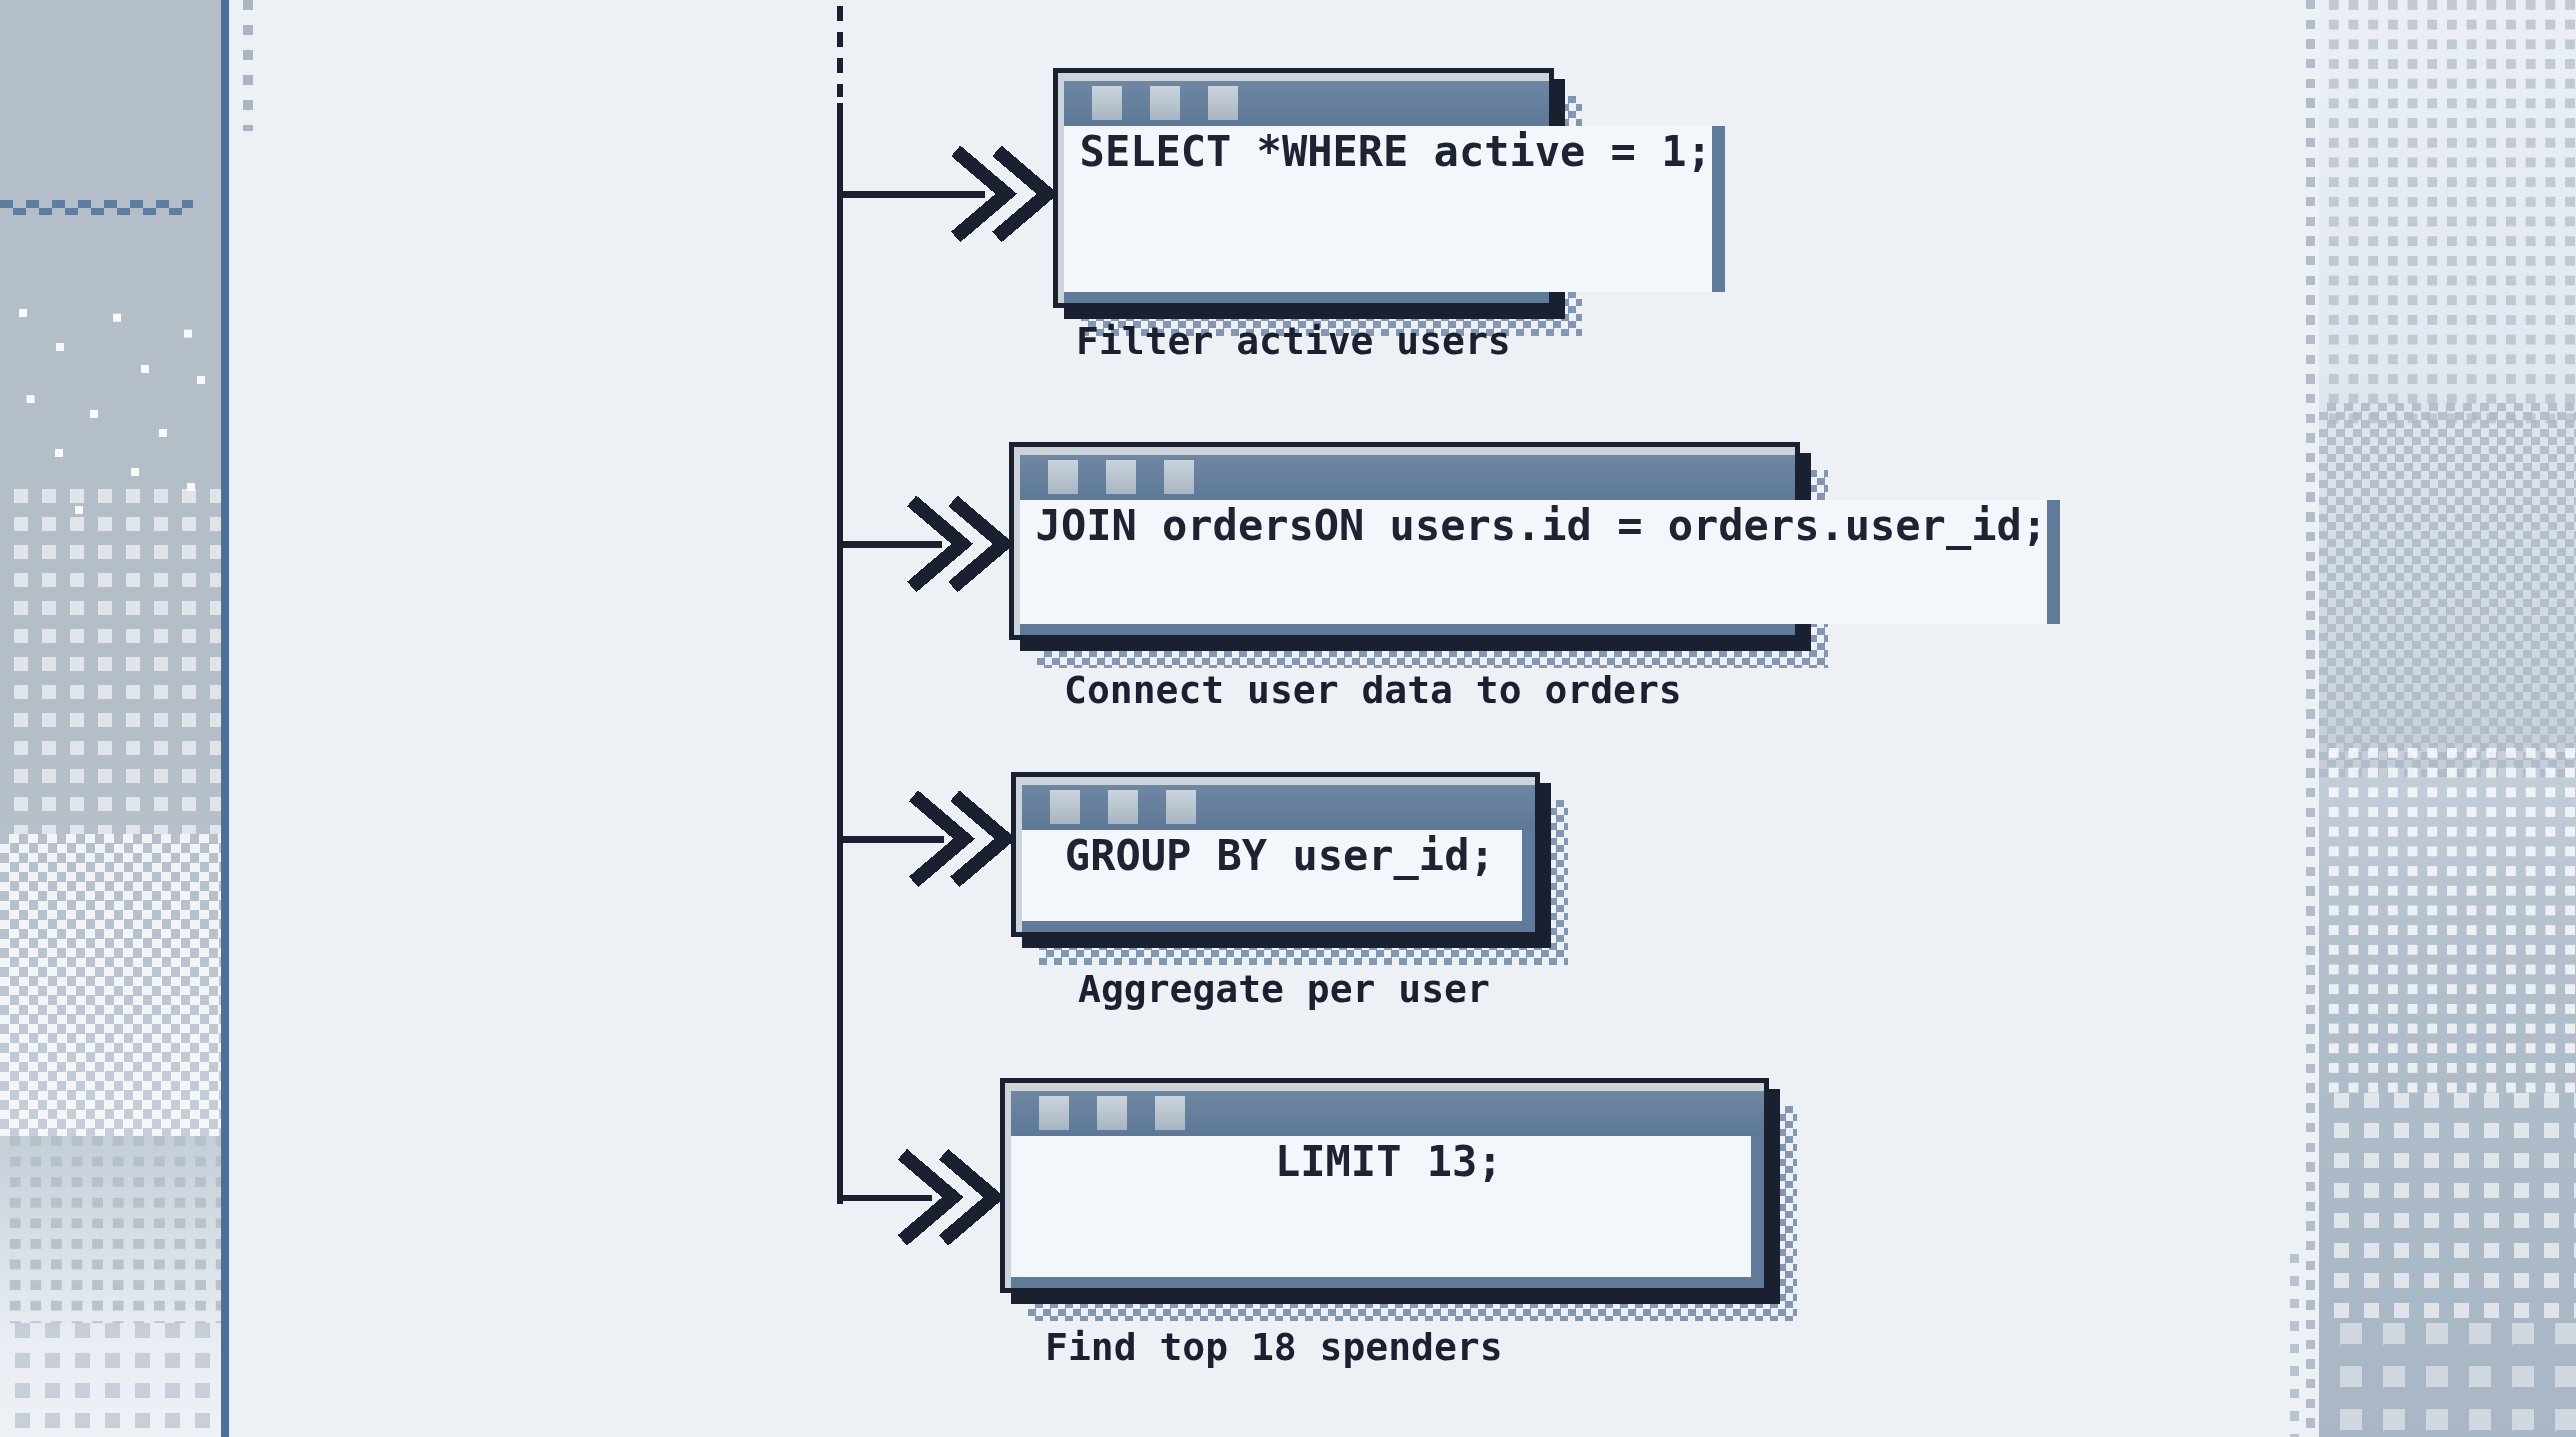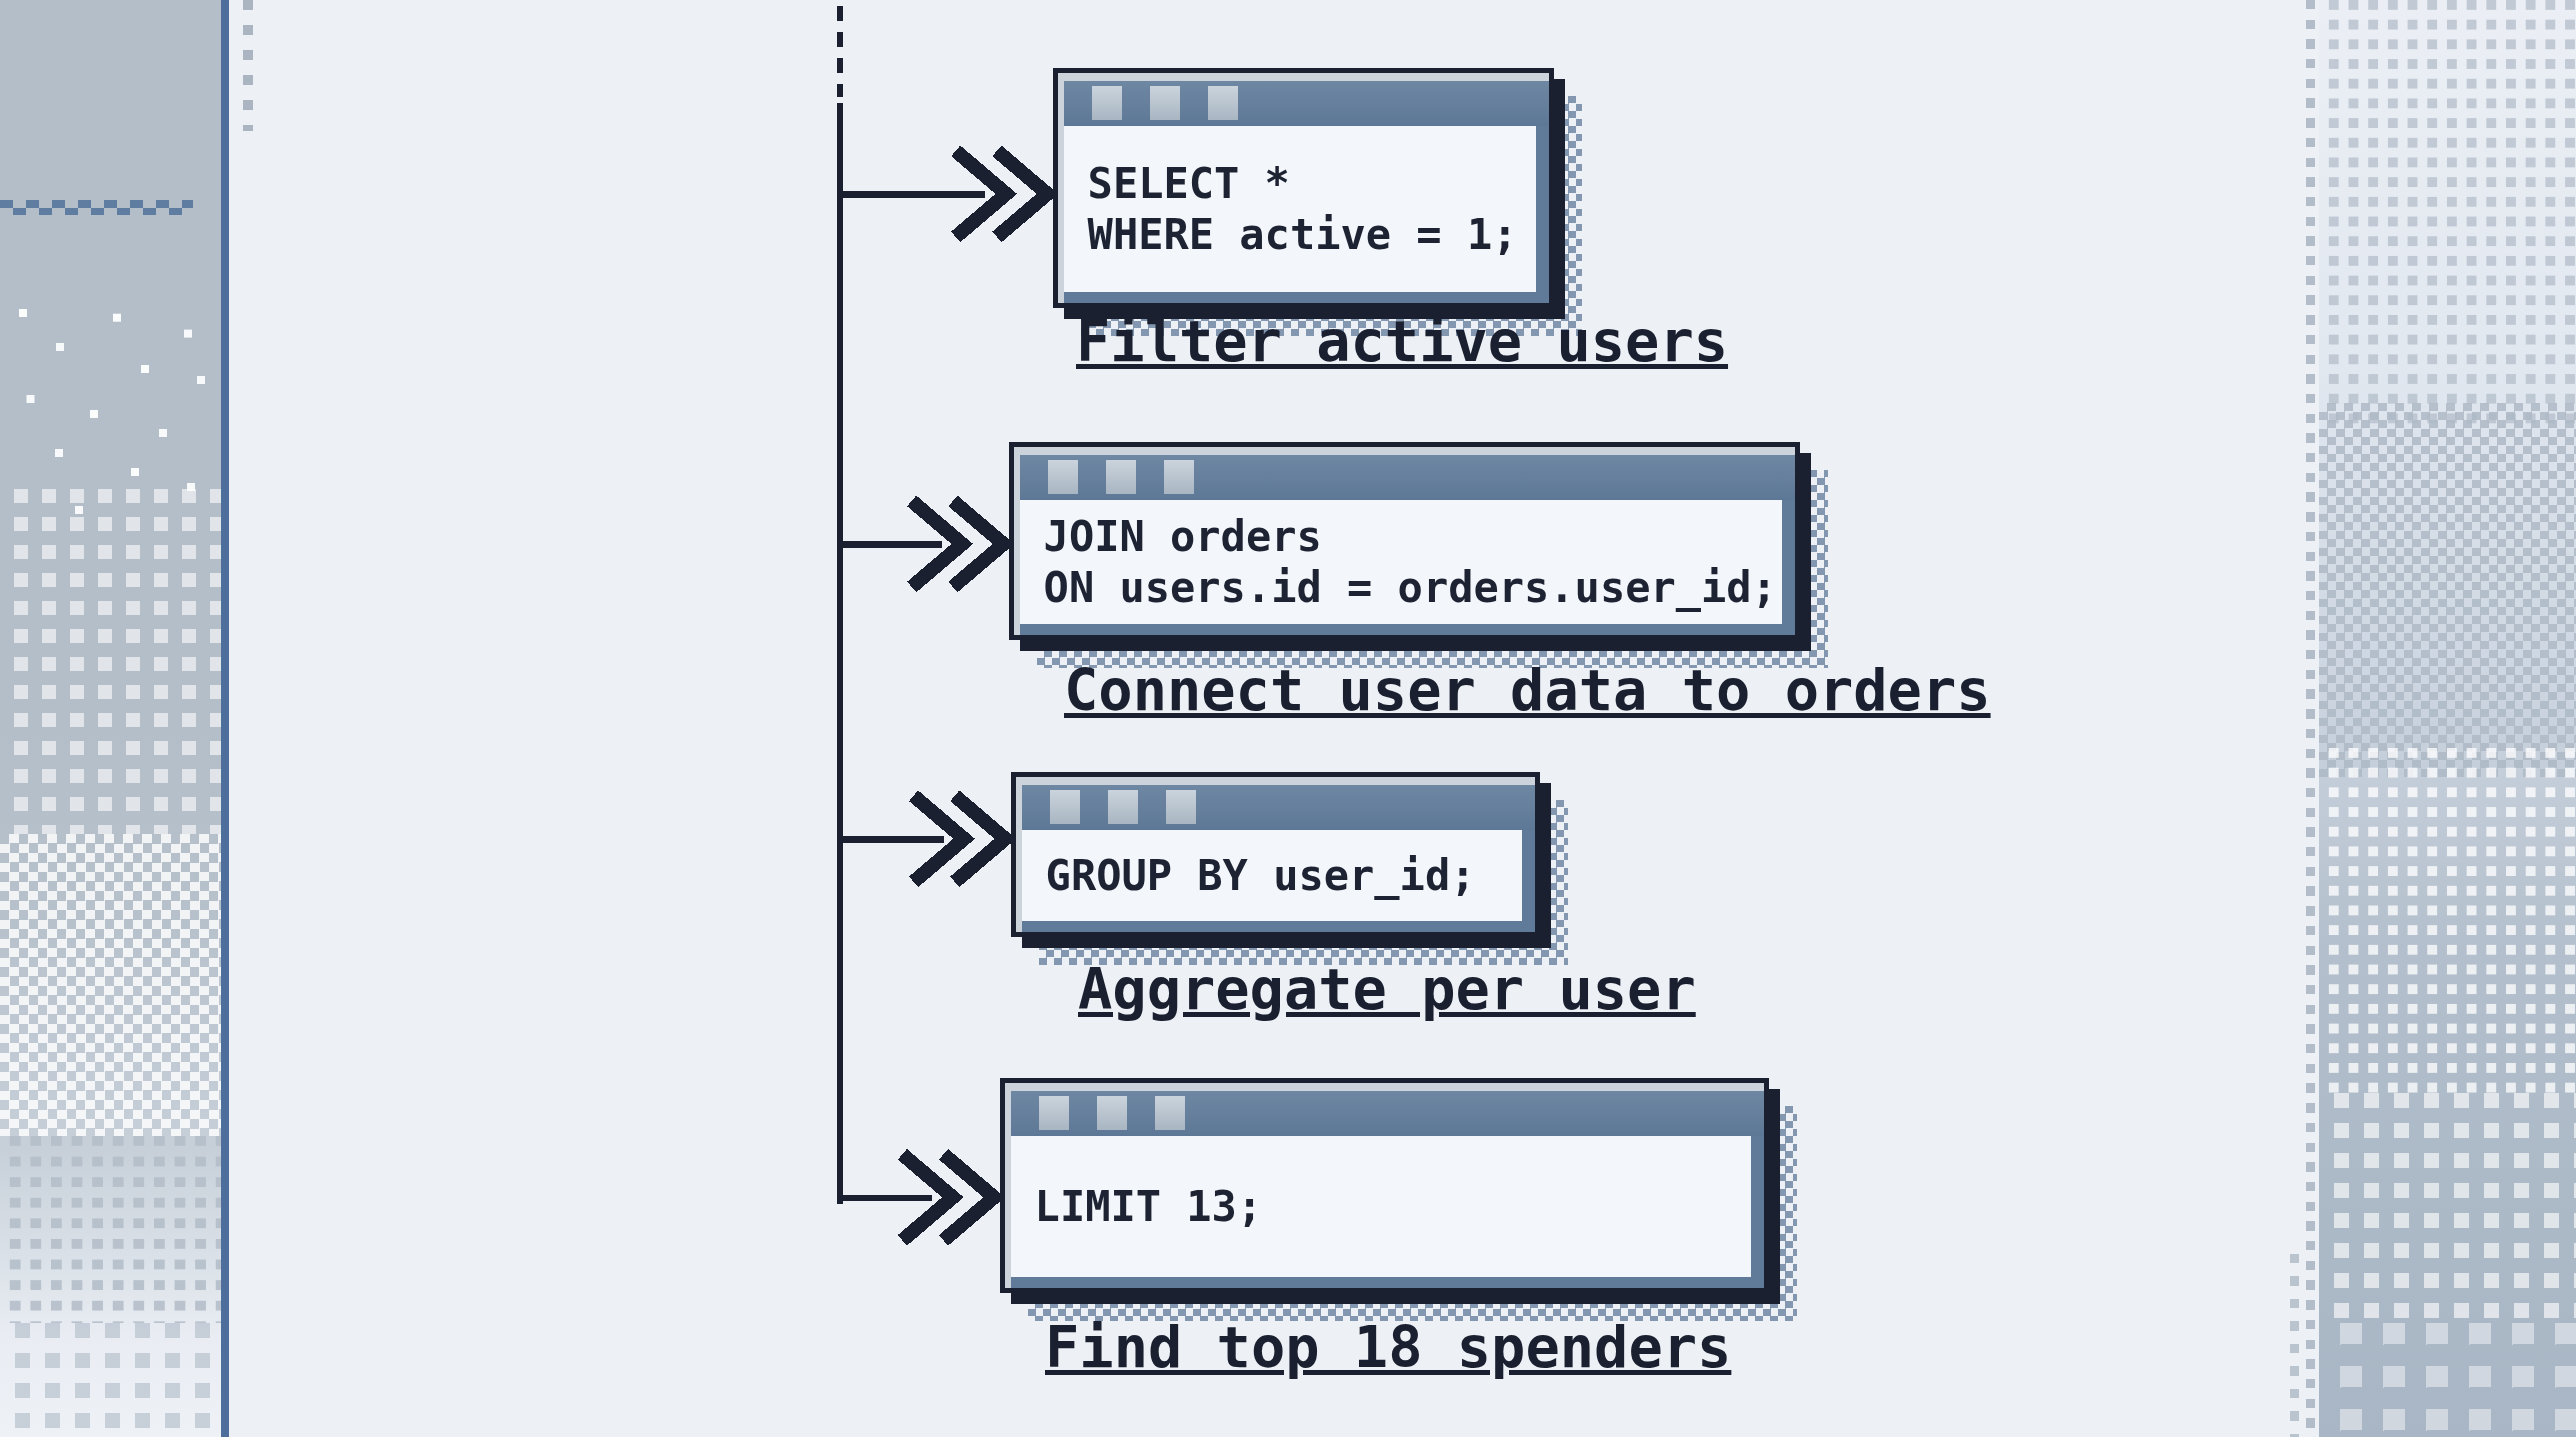--- a/index.html
+++ b/index.html
@@ -113,33 +113,33 @@
   }
   .titlebar{
     height:45px;flex:0 0 45px;
     background:linear-gradient(180deg,var(--titlebar-hi),var(--titlebar-lo));
     display:flex;align-items:center;gap:28px;padding-left:28px;
   }
   .tb-btn{width:30px;height:34px;background:linear-gradient(180deg,#cbd4dc,#a8b5c2);}
   .body-row{flex:1;display:flex;min-height:0;}
   .win-body{
     flex:1;background:var(--body);
-    display:flex;flex-direction:column;justify-content:center;
-    padding-left:24px;
+    display:flex;flex-direction:row;justify-content:center;
+    padding-left:16px;
   }
   .right-band{flex:0 0 13px;background:var(--band);}
   .bottom-band{flex:0 0 11.2px;background:var(--band);}
   .code-line{
     font-size:42px;line-height:51px;font-weight:bold;
     color:#1d2333;white-space:pre;
   }
   .caption{
     position:absolute;
-    font-size:57px;line-height:51px;font-weight:bold;
-    color:var(--ink);white-space:pre;text-decoration:underline;
+    font-size:38px;line-height:51px;font-weight:bold;
+    color:var(--ink);white-space:pre;
   }
 </style>
 </head>
 <body>
 
 <div class="abs left-panel">
   <div class="ovl lp-dots-a"></div>
   <div class="ovl lp-dots-b"></div>
   <div class="ovl lp-dots-c"></div>
   <div class="ovl lp-dots-d"></div>

